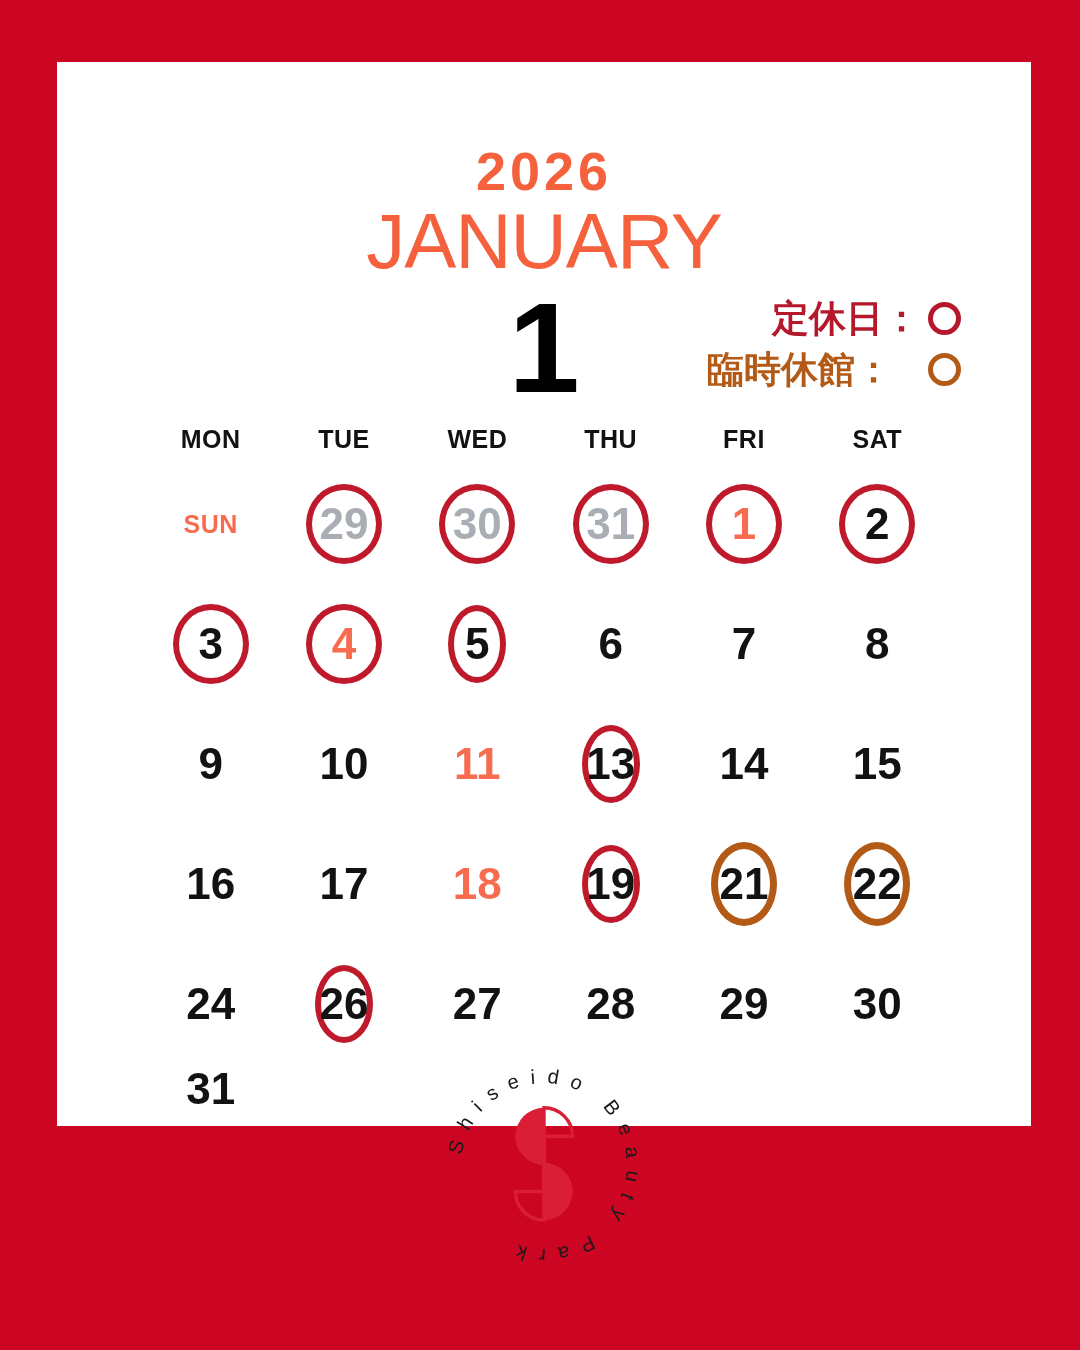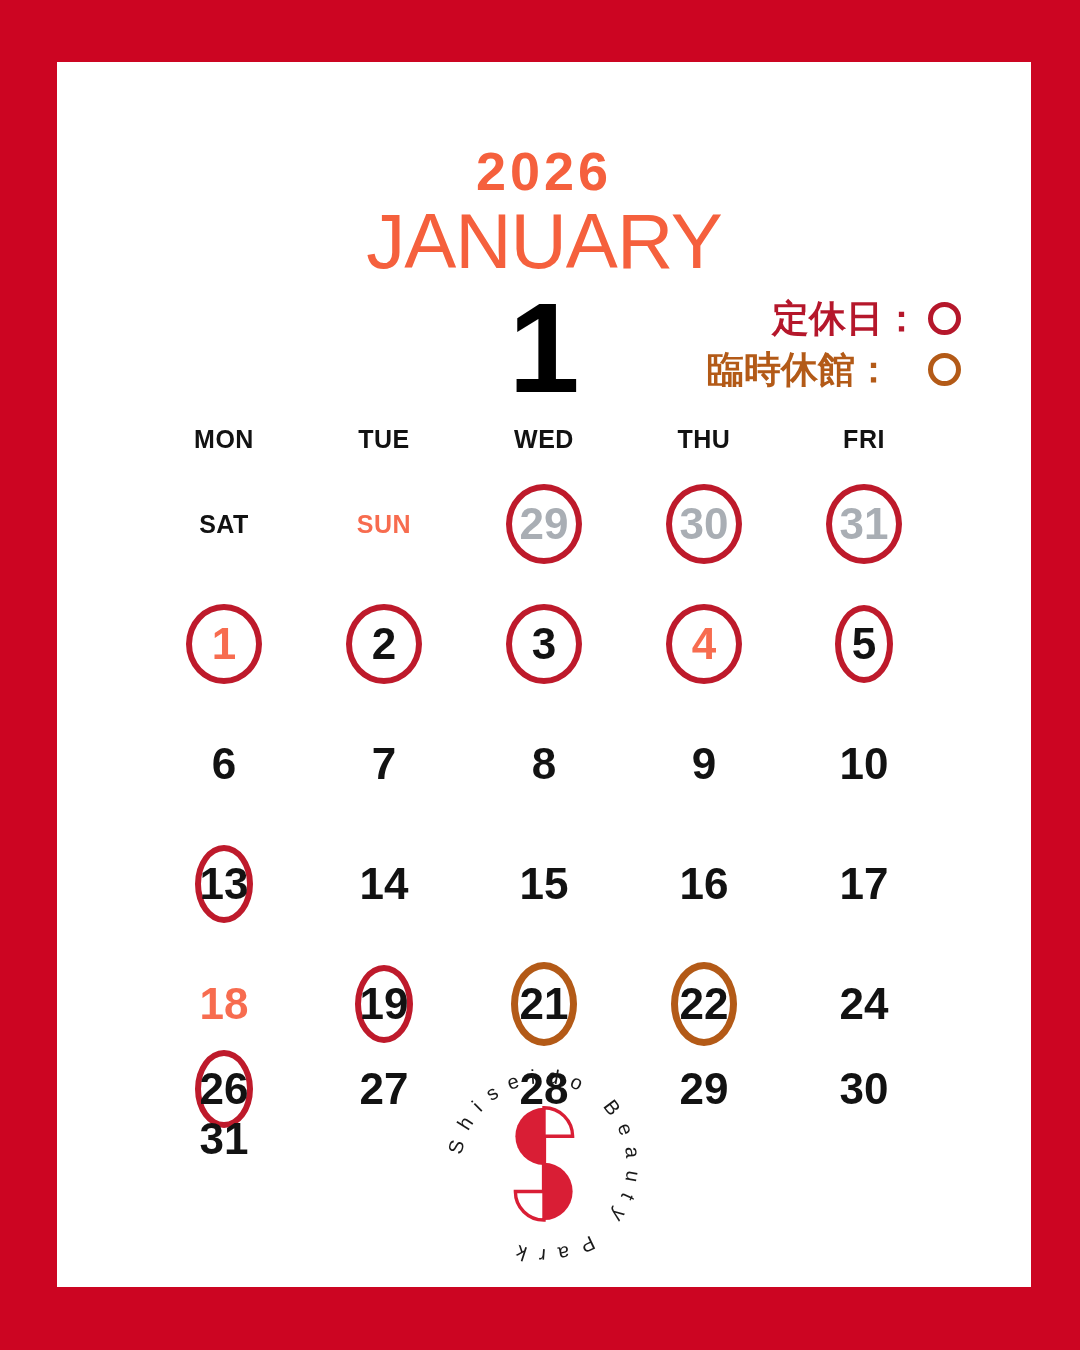--- a/index.html
+++ b/index.html
@@ -17,21 +17,21 @@
   body{
     position:relative;
     width:1080px;height:1350px;
     background:var(--frame-red);
     font-family:"Liberation Sans","DejaVu Sans",sans-serif;
     overflow:hidden;
   }
   .sheet{
     position:absolute;
     left:57px;top:62px;
-    width:974px;height:1225px;
+    width:974px;height:1064px;
     background:#ffffff;
   }
   
   .title-block{
     position:absolute;top:82px;left:0;right:0;
     text-align:center;line-height:1;
   }
   .year{
     font-size:54px;font-weight:700;letter-spacing:4px;
     color:var(--title-orange);
@@ -64,21 +64,21 @@
     border-radius:50%;
   }
   .legend-ring.regular{border:5px solid var(--crimson);}
   .legend-ring.temporary{border:5px solid var(--brown);}
   
   .grid{
     position:absolute;top:352px;left:50%;
     transform:translateX(-50%);
     width:800px;
     display:grid;
-    grid-template-columns:repeat(5,1fr);
+    grid-template-columns:repeat(6,1fr);
     grid-template-rows:50px repeat(5,120px);
   }
   .weekday{
     display:flex;align-items:center;justify-content:center;
     font-size:25px;font-weight:700;letter-spacing:0.5px;
     color:var(--ink);
   }
   .weekday.sun{color:var(--sun-orange);}
   .cell{
     position:relative;
@@ -179,20 +179,23 @@
         <span class="num">7</span>
       </div>
       <div class="cell">
         <span class="num">8</span>
       </div>
       <div class="cell">
         <span class="num">9</span>
       </div>
       <div class="cell">
         <span class="num">10</span>
+      </div>
+      <div class="cell">
+        <span class="num holiday">11</span>
       </div>
       <div class="cell">
         <span class="ring regular narrow"></span>
         <span class="num">13</span>
       </div>
       <div class="cell">
         <span class="num">14</span>
       </div>
       <div class="cell">
         <span class="num">15</span>

